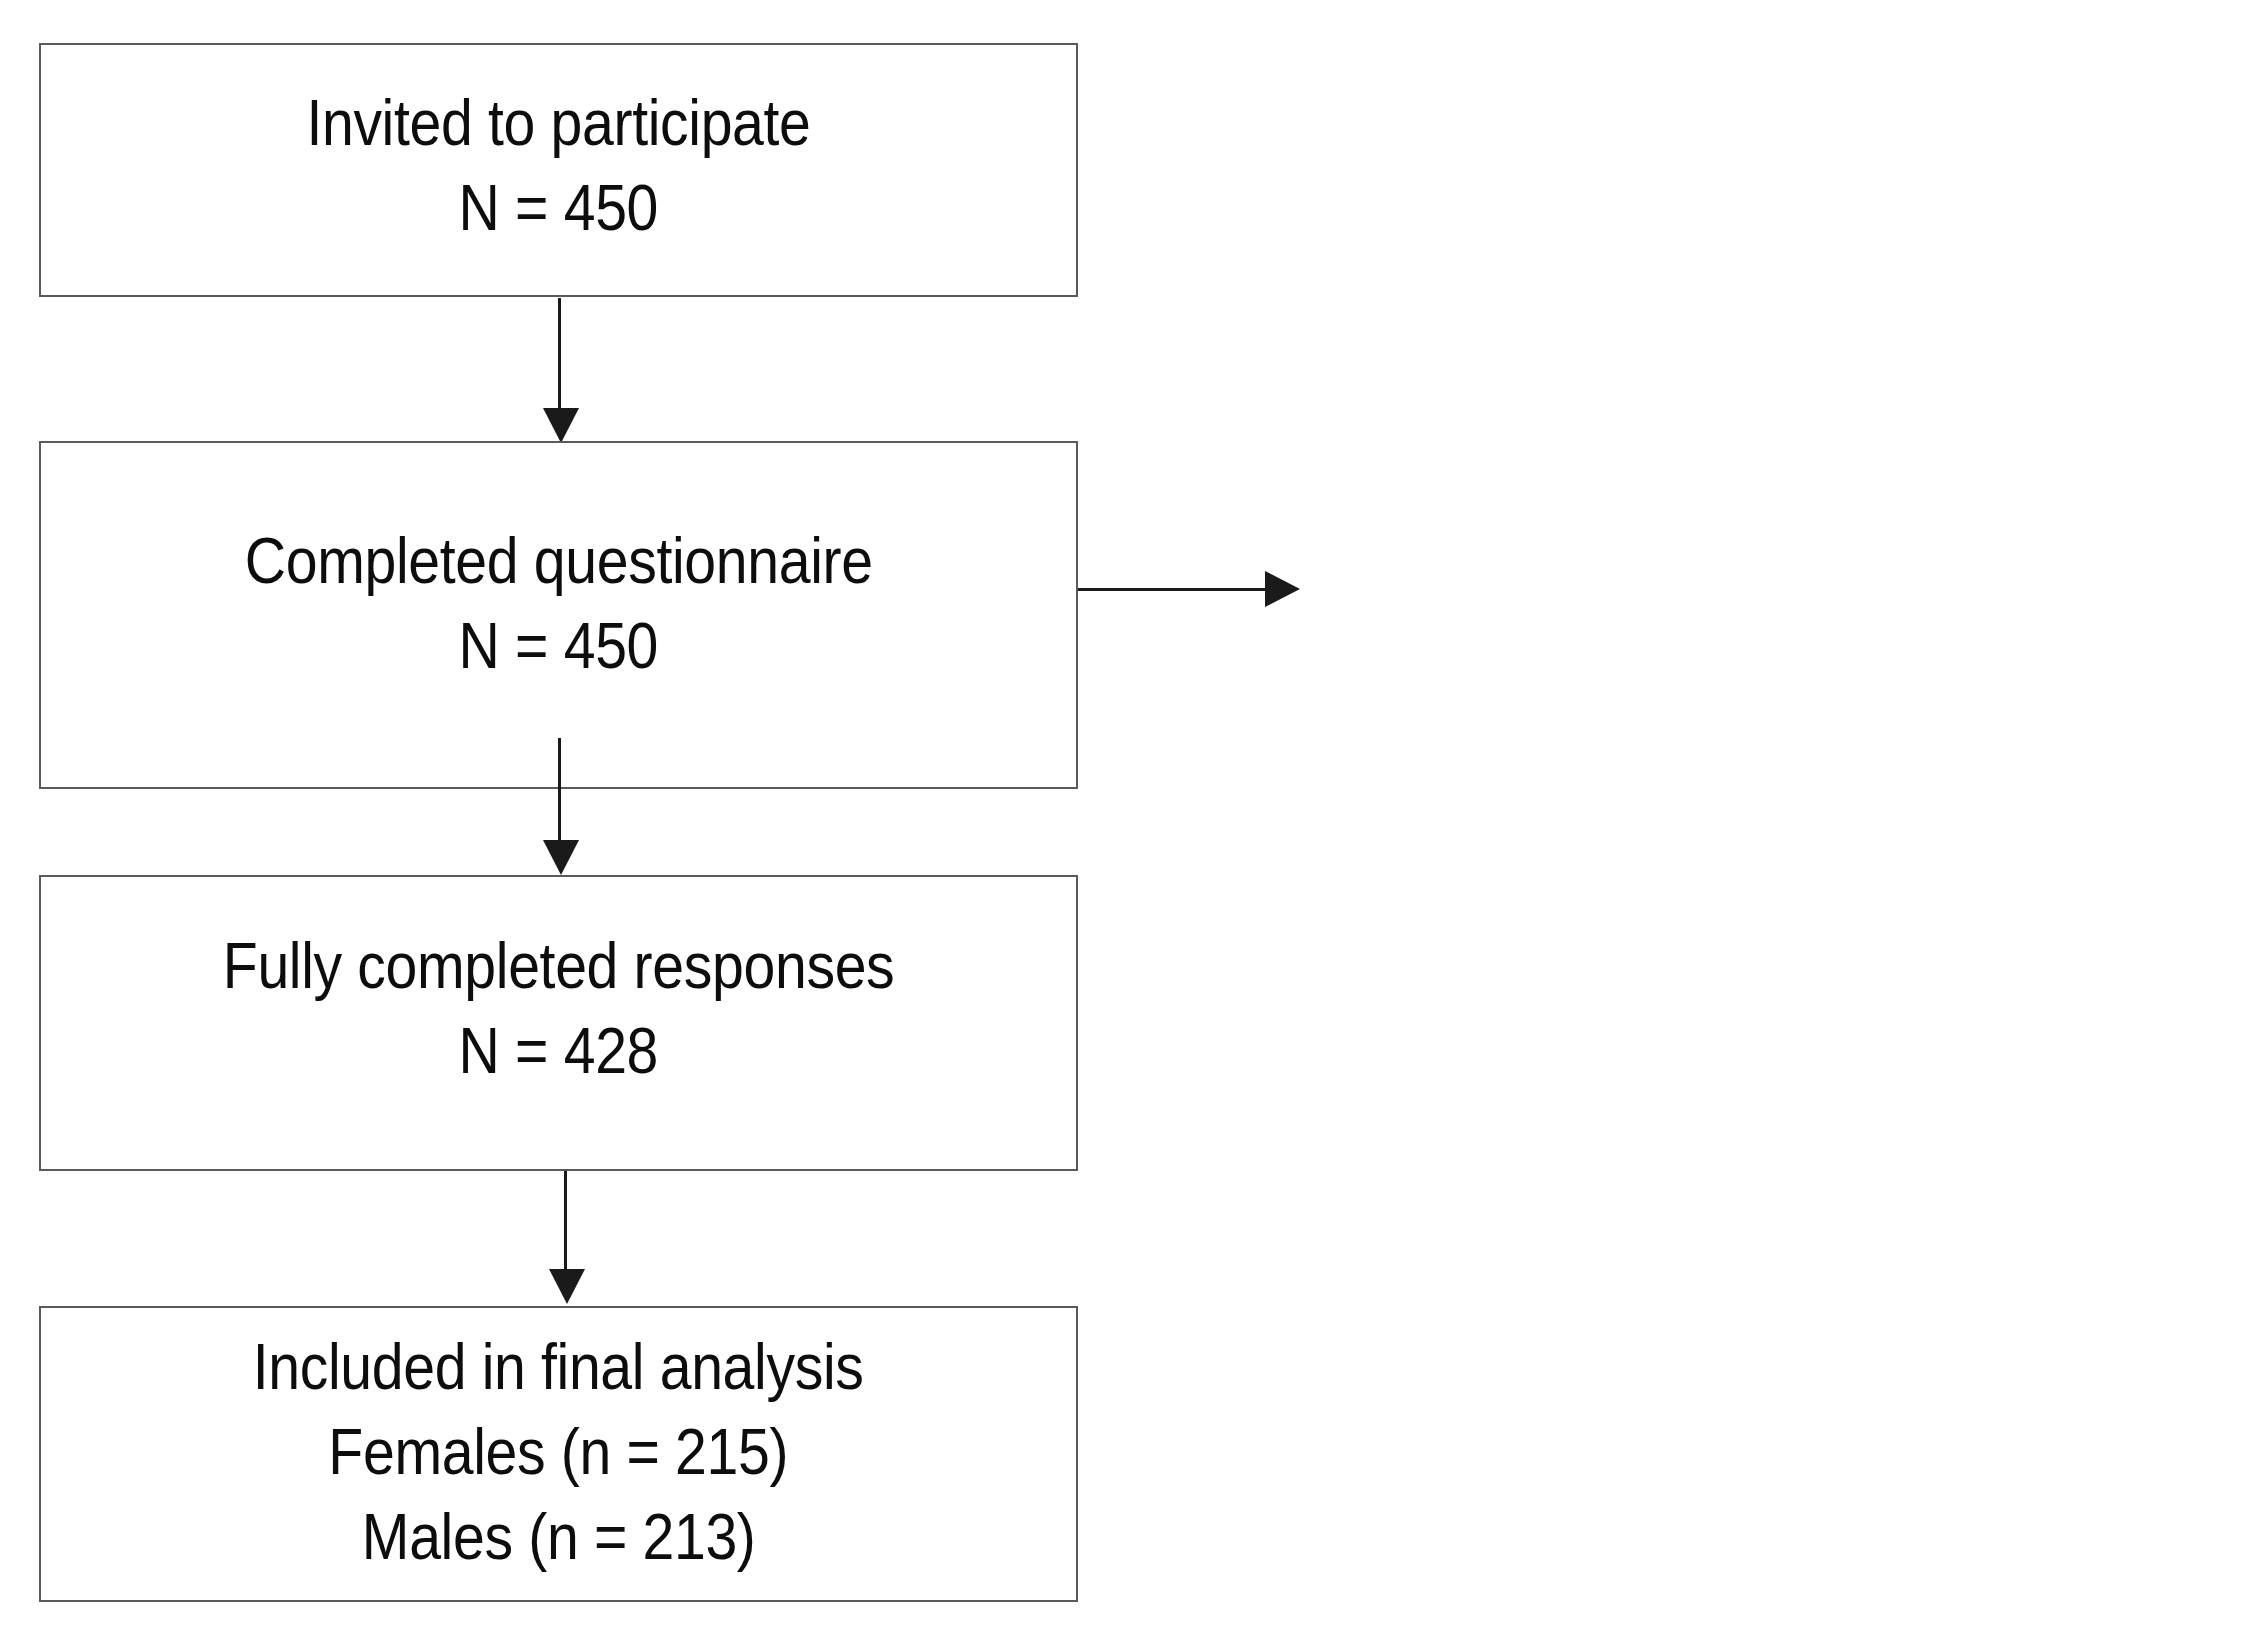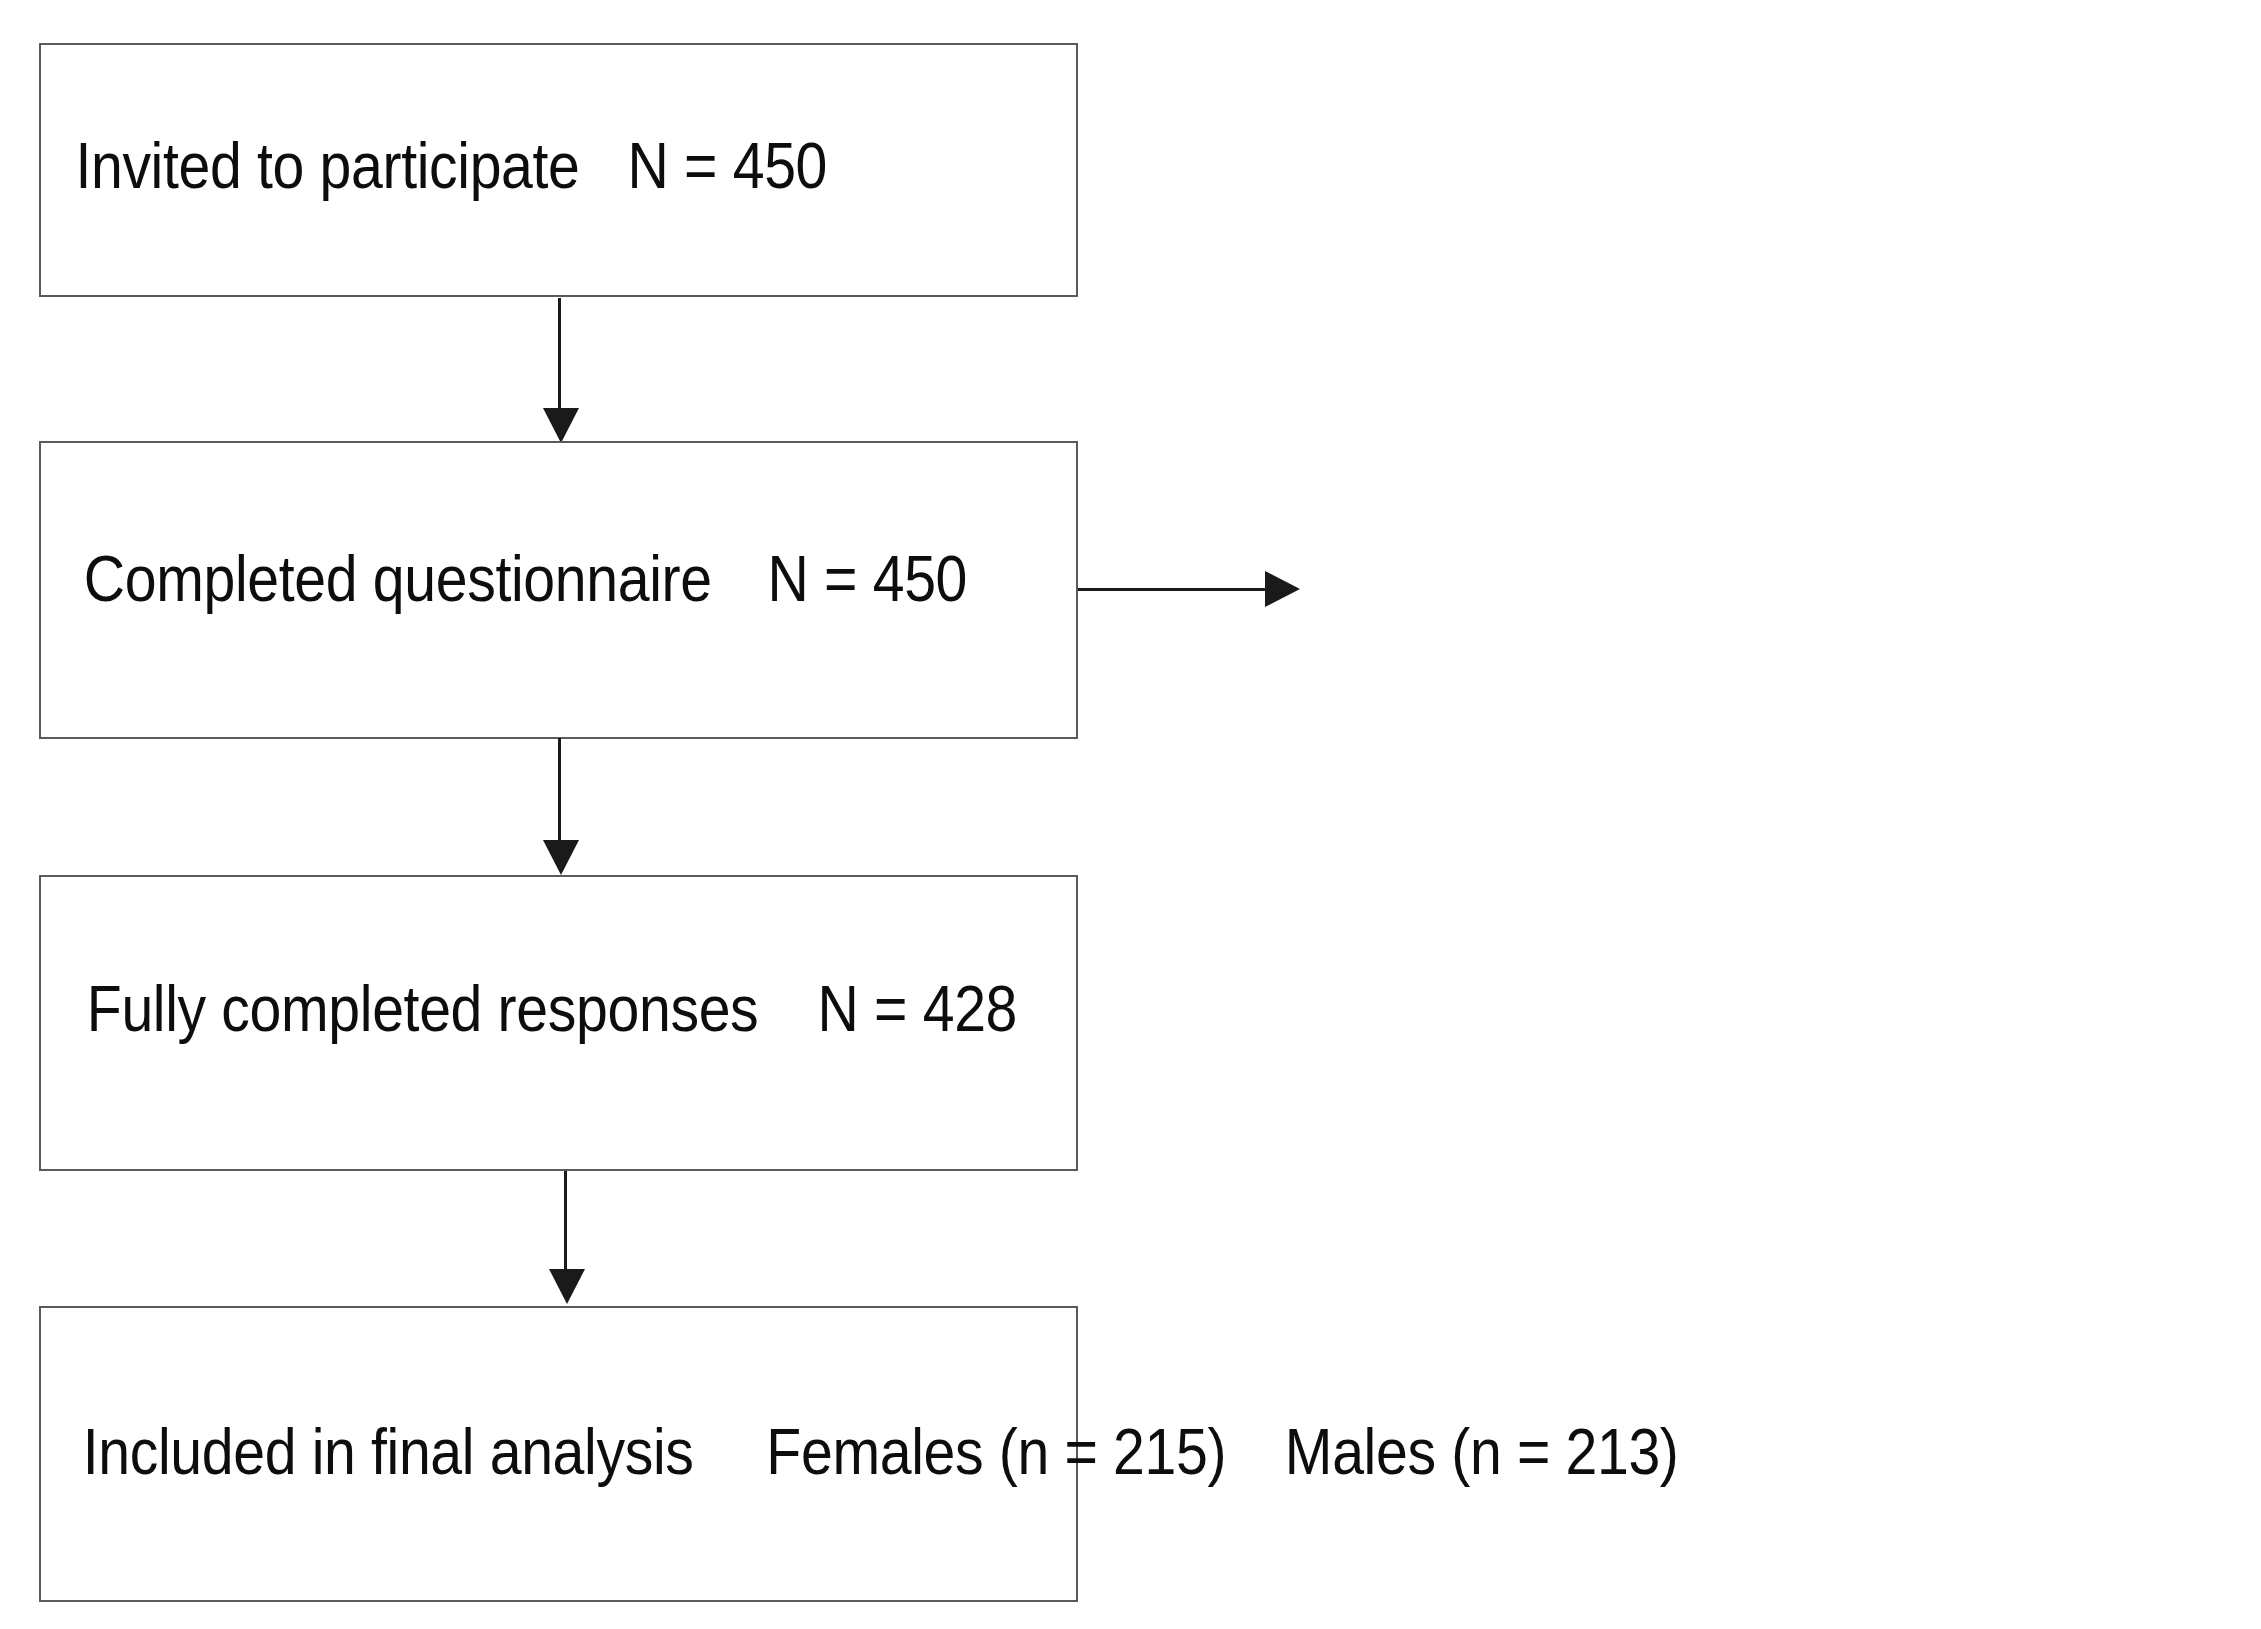--- a/index.html
+++ b/index.html
@@ -23,38 +23,39 @@
     box-sizing: border-box;
     background: #ffffff;
     border: 2.5px solid #5a5a5a;
     display: flex;
     flex-direction: column;
     align-items: center;
     justify-content: center;
   }
   .flow-box .lines {
     display: flex;
+    flex-direction: column;
     align-items: center;
     width: 100%;
   }
   .box-line {
     font-family: "Liberation Sans", "DejaVu Sans", sans-serif;
     font-size: 65px;
     line-height: 85px;
     color: #0d0d0d;
     text-align: center;
     white-space: nowrap;
     letter-spacing: -0.4px;
     transform: scaleX(0.88);
     transform-origin: center center;
   }
 
   
   #box-invited      { left: 39px;   top: 43px;   width: 1039px; height: 254px; }
-  #box-completed    { left: 39px;   top: 441px;  width: 1039px; height: 298px; }
+  #box-completed    { left: 39px;   top: 441px;  width: 1039px; height: 348px; }
   #box-excluded     { left: 1300px; top: 442px;  width: 926px; height: 289px; }
   #box-fully        { left: 39px;   top: 875px; width: 1039px; height: 296px; }
   #box-included     { left: 39px;   top: 1306px; width: 1039px; height: 296px; }
 
   
   #box-invited   .lines { transform: translateY(-5px); }
   #box-completed .lines { transform: translateY(-11.6px); }
   #box-fully     .lines { transform: translateY(-15px); }
   #box-included  .lines { transform: translateY(-3.3px); }
   #box-excluded  .lines { transform: translateY(-1.7px); }

